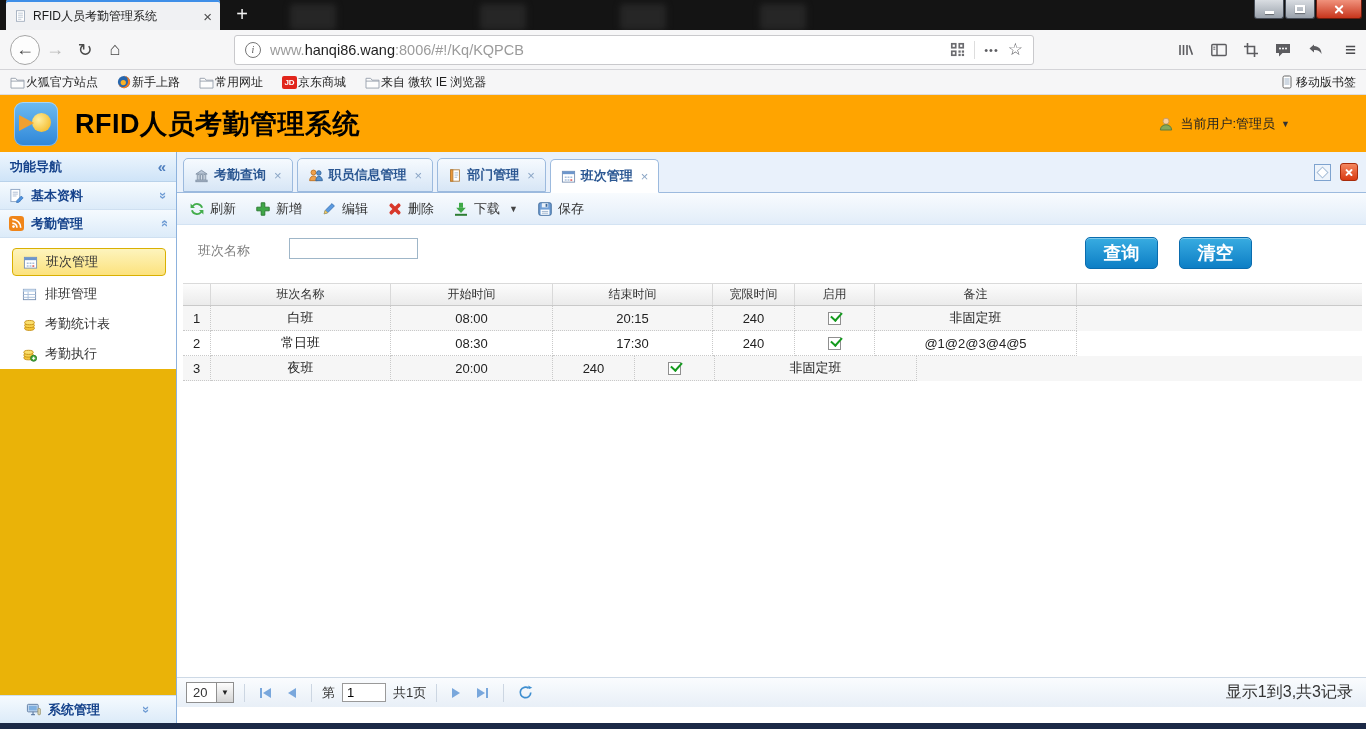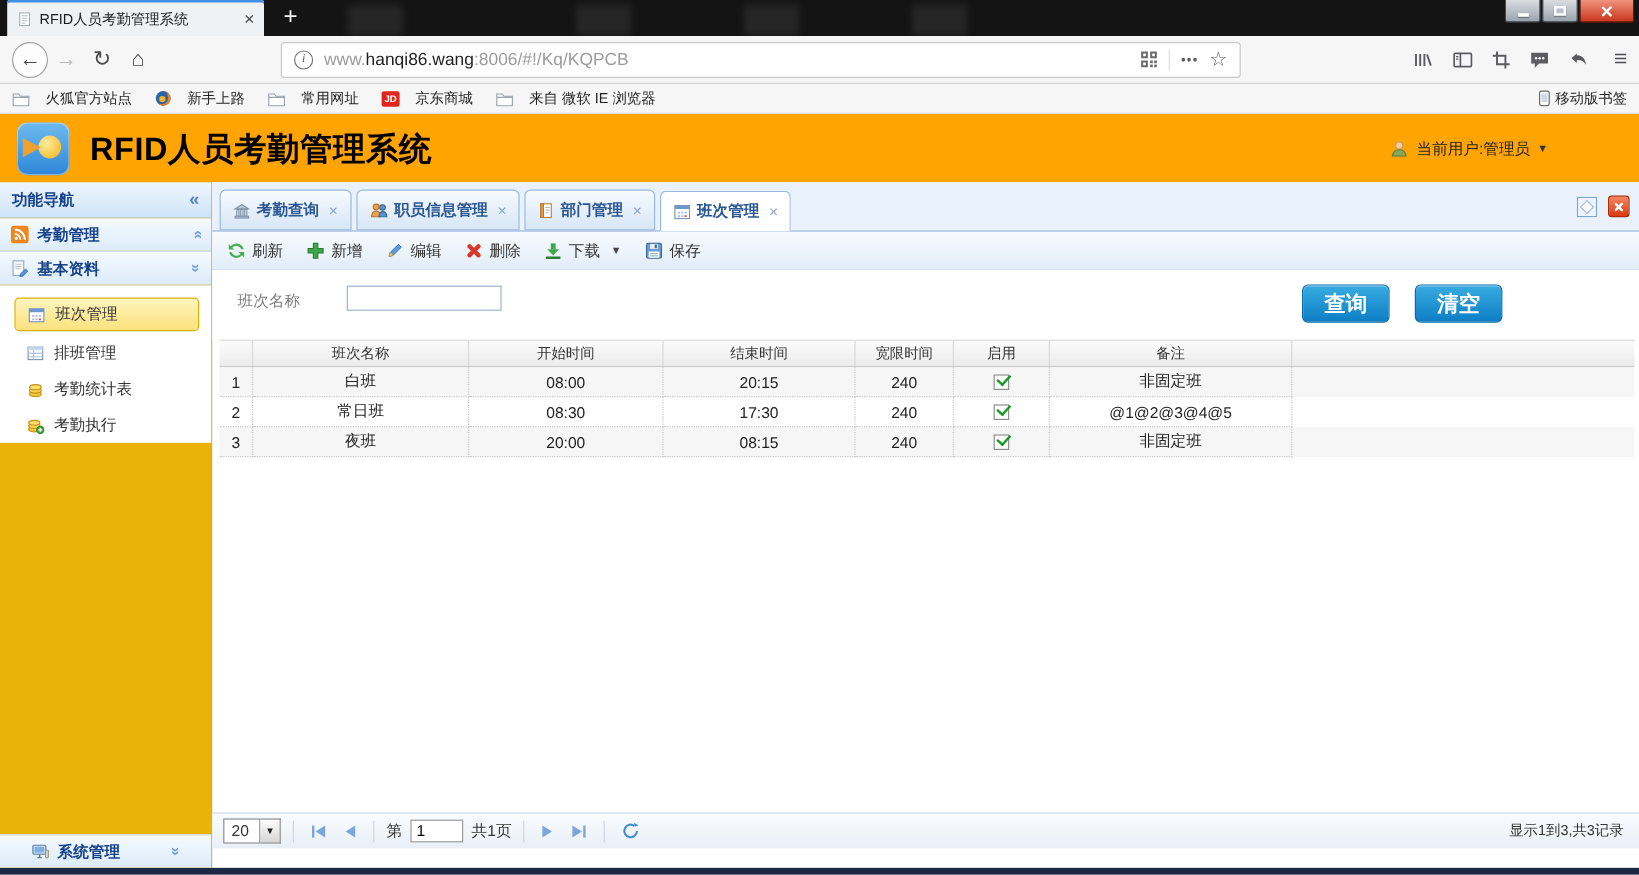--- a/index.html
+++ b/index.html
@@ -47,21 +47,21 @@
   .ub-sep { width:1px; height:18px; background:#ddd; }
   .ub-dots { font-size:11px; color:#5c5c60; letter-spacing:1px; }
   .ub-star { font-size:17px; color:#5c5c60; }
   .nav-right { margin-left:auto; display:flex; align-items:center; gap:15px; }
   .nav-right .ham { font-size:19px; color:#4c4c50; margin-left:6px; }
   .icn { display:inline-flex; align-items:center; justify-content:center; }
 
   
   .bookmarks-bar { height:25px; background:#f6f6f7; border-bottom:1px solid #dddde0; display:flex;
                    align-items:center; padding:0 10px; gap:19px; font-size:12px; color:#1f1f1f; }
-  .bm { display:flex; align-items:center; gap:13px; }
+  .bm { display:flex; align-items:center; gap:1px; }
   .jd-badge { display:inline-block; width:15px; height:13px; background:#e1251b; color:#fff; font-size:8px;
               font-weight:bold; text-align:center; line-height:13px; border-radius:2px; }
   .bm-right { margin-left:auto; display:flex; align-items:center; gap:4px; }
 
   
   .app-header { height:57px; background:#ffa400; display:flex; align-items:center; padding:0 14px; }
   .logo { width:44px; height:44px; border-radius:9px; background:linear-gradient(#6ebbf0,#2e86d8);
           position:relative; box-shadow:inset 0 0 0 1px rgba(255,255,255,.4); flex:none; }
   .logo::before { content:""; position:absolute; right:7px; top:11px; width:19px; height:19px; border-radius:50%;
           background:radial-gradient(circle at 35% 35%,#ffeea0,#f3b112); }
@@ -149,21 +149,21 @@
   .pg-sep { width:1px; height:18px; background:#ccd6e2; margin:0 3px; }
   .pgbtn { display:flex; align-items:center; gap:1px; padding:0 5px; }
   .tri-l { width:0; height:0; border-top:5px solid transparent; border-bottom:5px solid transparent;
            border-right:8px solid #79a7dc; }
   .tri-r { width:0; height:0; border-top:5px solid transparent; border-bottom:5px solid transparent;
            border-left:8px solid #79a7dc; }
   .bar { width:2px; height:10px; background:#79a7dc; }
   .pg-label { font-size:13px; color:#333; }
   .pg-input { width:44px; height:19px; border:1px solid #9a9a9a; font-size:13px; padding:0 4px; font-family:inherit; }
   .pg-refresh { margin-left:4px; display:flex; }
-  .pg-status { margin-left:auto; font-size:12px; color:#333; padding-right:4px; }
+  .pg-status { margin-left:auto; font-size:16px; color:#333; padding-right:4px; }
 
   .bottom-strip { height:6px; background:#1b2946; }
 </style>
 </head>
 <body>
 
 <div class="screen">
 
   <div class="titlebar">
     <div class="blob" style="left:290px"></div>
@@ -336,38 +336,38 @@
 
     <div class="sidebar">
       <div class="side-title">
         <span>功能导航</span>
         <span class="collapse">«</span>
       </div>
       <div id="side-groups">
           <div class="side-group">
             <span class="icn">
               <svg width="15" height="15" viewBox="0 0 16 16">
+                <rect x="2" y="1.5" width="9.5" height="13" fill="#fff" stroke="#8fa6c4"></rect>
+                <path d="M4 4.5h5.5M4 6.5h5.5M4 8.5h4" stroke="#aebdd2"></path>
+                <path d="M8.5 13.2l4.6-4.6 2 2-4.6 4.6-2.4.4z" fill="#4f93e0" stroke="#2f6db2" stroke-width=".7"></path>
+              </svg>
+            </span>
+            <span>基本资料</span>
+            <span class="chev down">»</span>
+          </div>
+          <div class="side-group">
+            <span class="icn">
+              <svg width="15" height="15" viewBox="0 0 16 16">
                 <rect width="16" height="16" rx="3.5" fill="#f08519"></rect>
                 <path d="M3.5 3.5a9 9 0 0 1 9 9M3.5 7.5a5 5 0 0 1 5 5" fill="none" stroke="#fff" stroke-width="1.8"></path>
                 <circle cx="4.8" cy="11.3" r="1.4" fill="#fff"></circle>
               </svg>
             </span>
             <span>考勤管理</span>
             <span class="chev up">»</span>
-          </div>
-          <div class="side-group">
-            <span class="icn">
-              <svg width="15" height="15" viewBox="0 0 16 16">
-                <rect x="2" y="1.5" width="9.5" height="13" fill="#fff" stroke="#8fa6c4"></rect>
-                <path d="M4 4.5h5.5M4 6.5h5.5M4 8.5h4" stroke="#aebdd2"></path>
-                <path d="M8.5 13.2l4.6-4.6 2 2-4.6 4.6-2.4.4z" fill="#4f93e0" stroke="#2f6db2" stroke-width=".7"></path>
-              </svg>
-            </span>
-            <span>基本资料</span>
-            <span class="chev down">»</span>
           </div>
           <div class="side-items">
             <div class="side-item selected">
               <span class="icn">
                 <svg width="15" height="15" viewBox="0 0 16 16">
                   <rect x="1.5" y="2.5" width="13" height="11.5" fill="#fff" stroke="#7b93b4"></rect>
                   <rect x="1.5" y="2.5" width="13" height="3" fill="#6d96cc"></rect>
                   <path d="M4 8h2v1.6H4zM7 8h2v1.6H7zM10 8h2v1.6h-2zM4 11h2v1.6H4zM7 11h2v1.6H7z" fill="#a9bfdb"></path>
                   <path d="M10 11h2v1.6h-2z" fill="#d9534f"></path>
                 </svg>
@@ -589,21 +589,20 @@
               <div class="gr-cell" style="width: 82px;">240</div>
               <div class="gr-cell" style="width: 80px;">
                 <span class="check"></span>
               </div>
               <div class="gr-cell" style="width: 202px;">@1@2@3@4@5</div>
             </div>
             <div class="grid-row odd">
               <div class="gr-cell" style="width: 28px;">3</div>
               <div class="gr-cell" style="width: 180px;">夜班</div>
               <div class="gr-cell" style="width: 162px;">20:00</div>
-              <div class="gr-cell" style="width: 160px;">08:15</div>
               <div class="gr-cell" style="width: 82px;">240</div>
               <div class="gr-cell" style="width: 80px;">
                 <span class="check"></span>
               </div>
               <div class="gr-cell" style="width: 202px;">非固定班</div>
             </div>
           </div>
       </div>
 
       <div class="pager">

